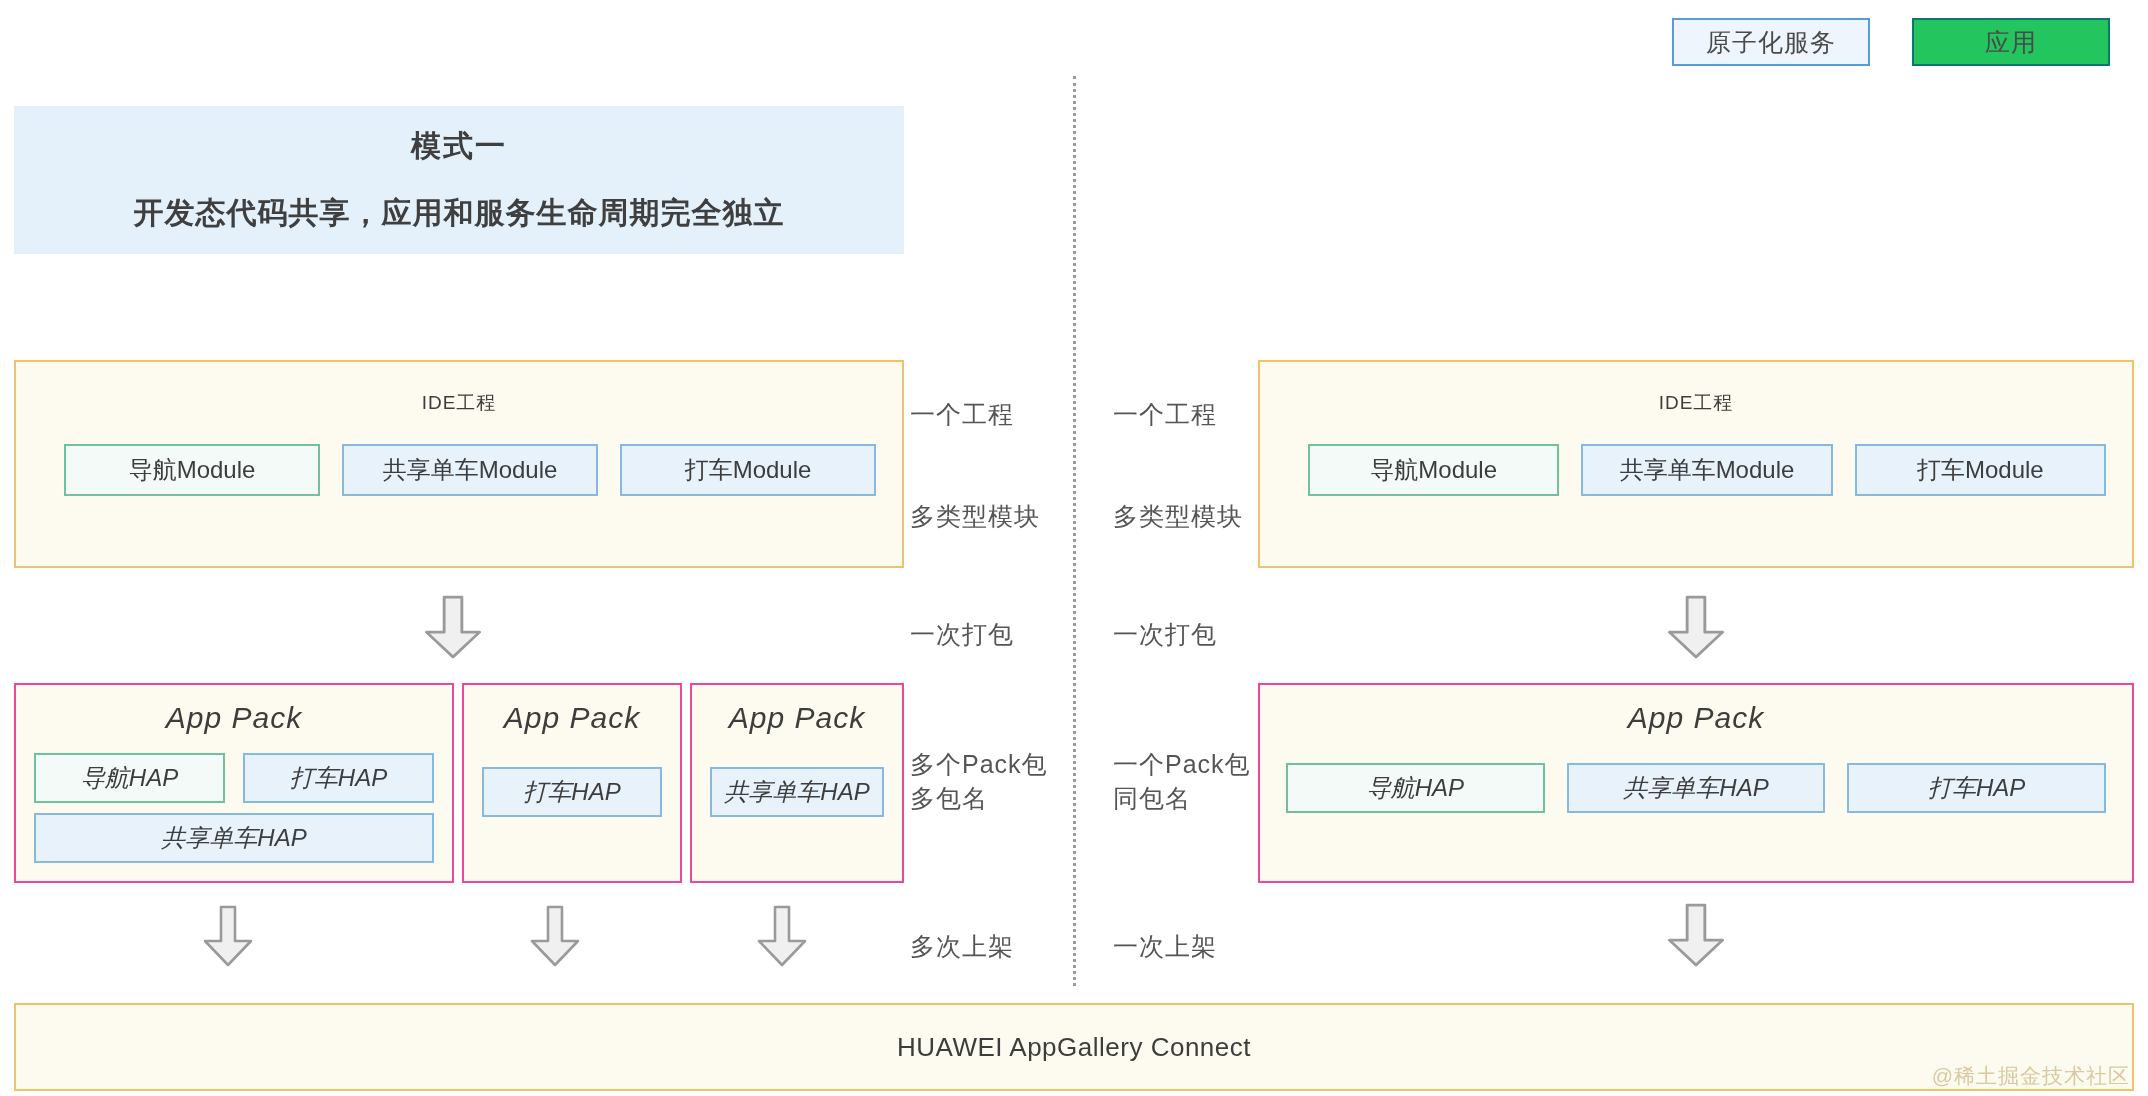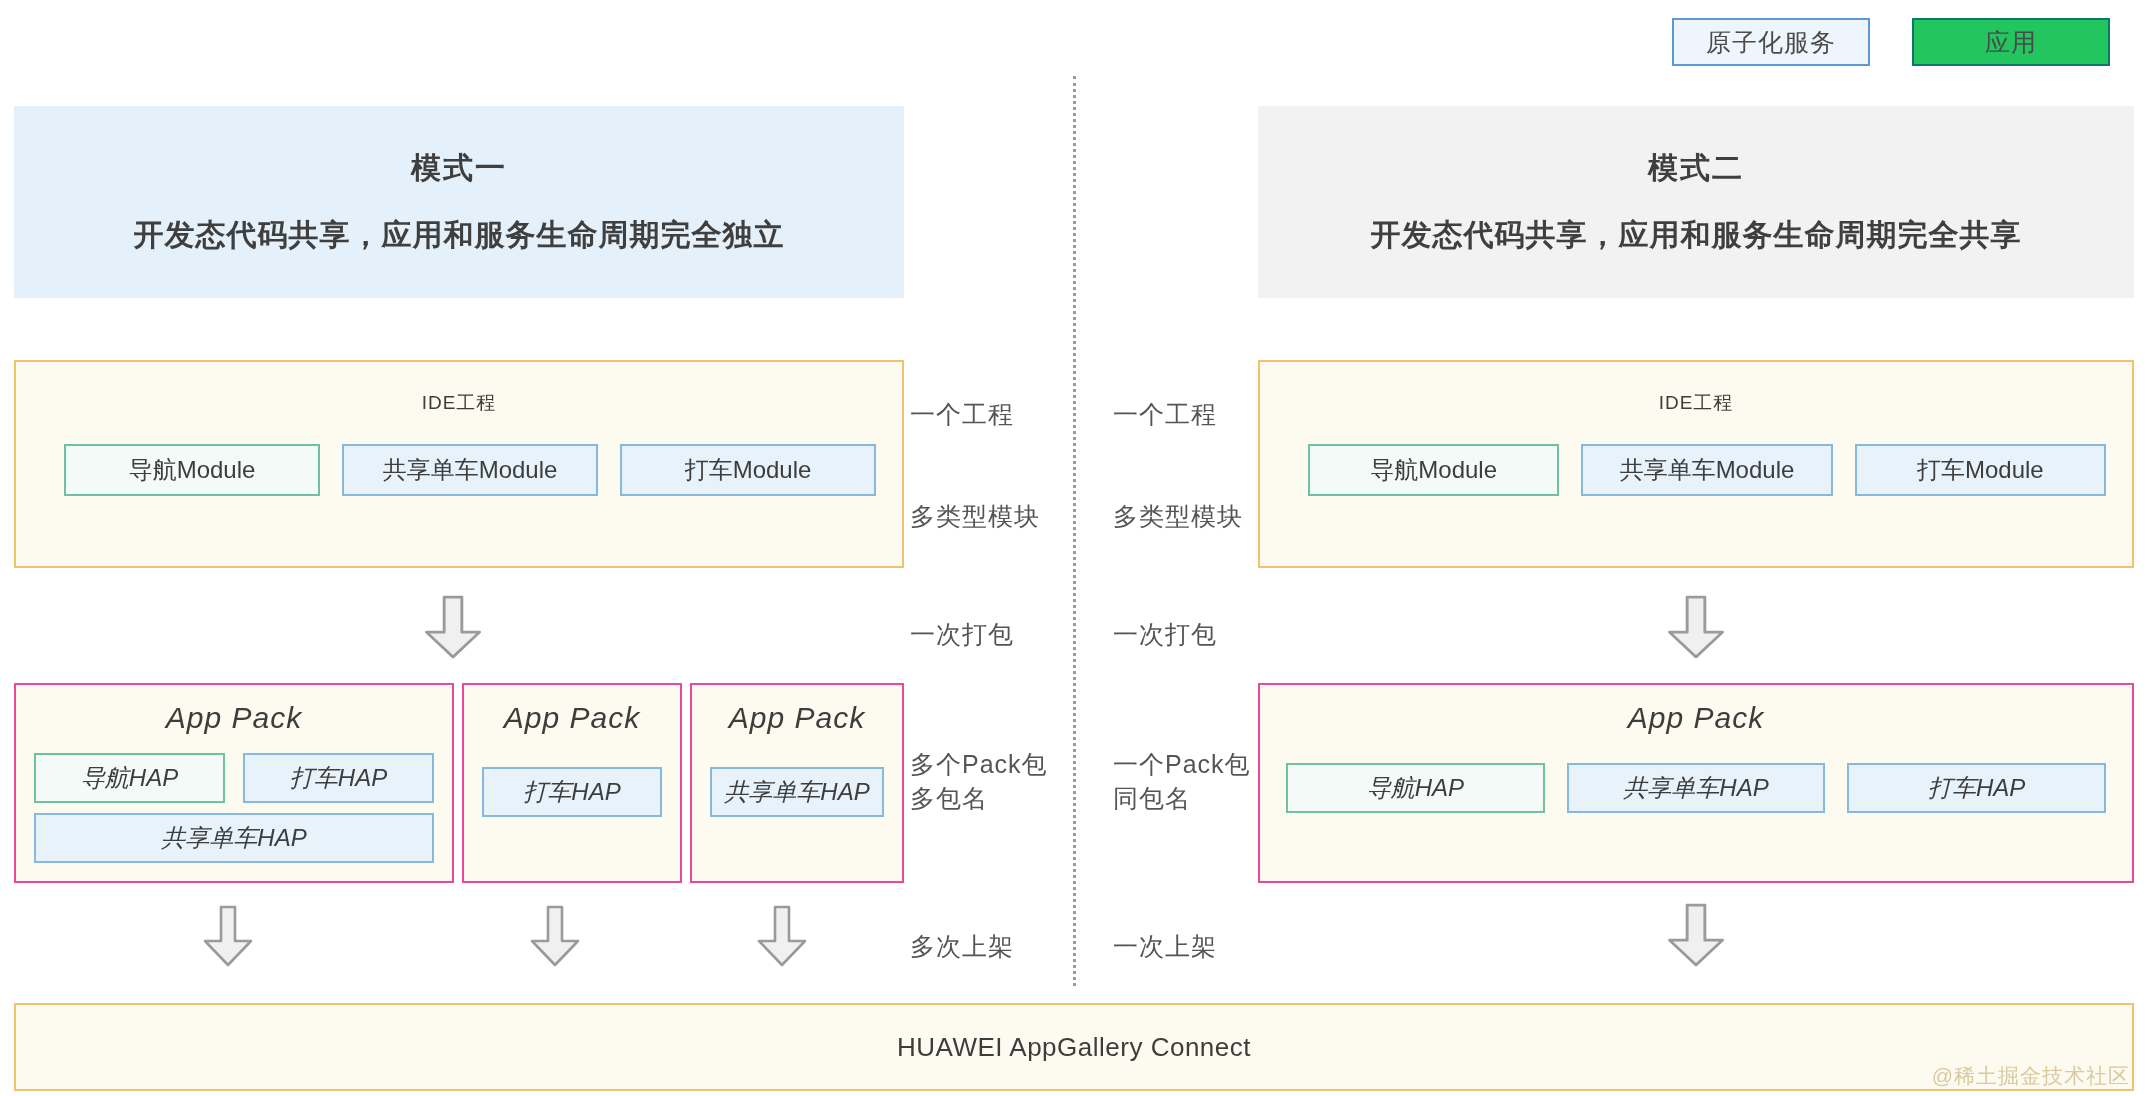--- a/index.html
+++ b/index.html
@@ -60,21 +60,21 @@
 
   
   .panel {
     position: absolute;
     top: 106px;
   }
   .panel-left  { left: 14px;   width: 890px; }
   .panel-right { left: 1258px; width: 876px; }
 
   .panel-header {
-    height: 192px;
+    height: 148px;
     display: flex;
     flex-direction: column;
     align-items: center;
     justify-content: center;
     gap: 26px;
   }
   .panel-header.blue { background: #e4f1fa; }
   .panel-header.gray { background: #f2f2f2; }
 
   .panel-title {
@@ -235,26 +235,20 @@
 
   <div class="divider"></div>
 
   <div class="panel panel-left">
     <div class="panel-header blue">
       <div class="panel-title">模式一</div>
       <div class="panel-sub">开发态代码共享，应用和服务生命周期完全独立</div>
     </div>
   </div>
 
-  <div class="panel panel-right">
-    <div class="panel-header gray">
-      <div class="panel-title">模式二</div>
-      <div class="panel-sub">开发态代码共享，应用和服务生命周期完全共享</div>
-    </div>
-  </div>
 
   <div class="orange-card ide-card ide-left">
     <div class="card-title">IDE工程</div>
     <div class="module-row">
       <div class="module-box box-green">
         <span>导航Module</span>
       </div>
       <div class="module-box box-blue">
         <span>共享单车Module</span>
       </div>

